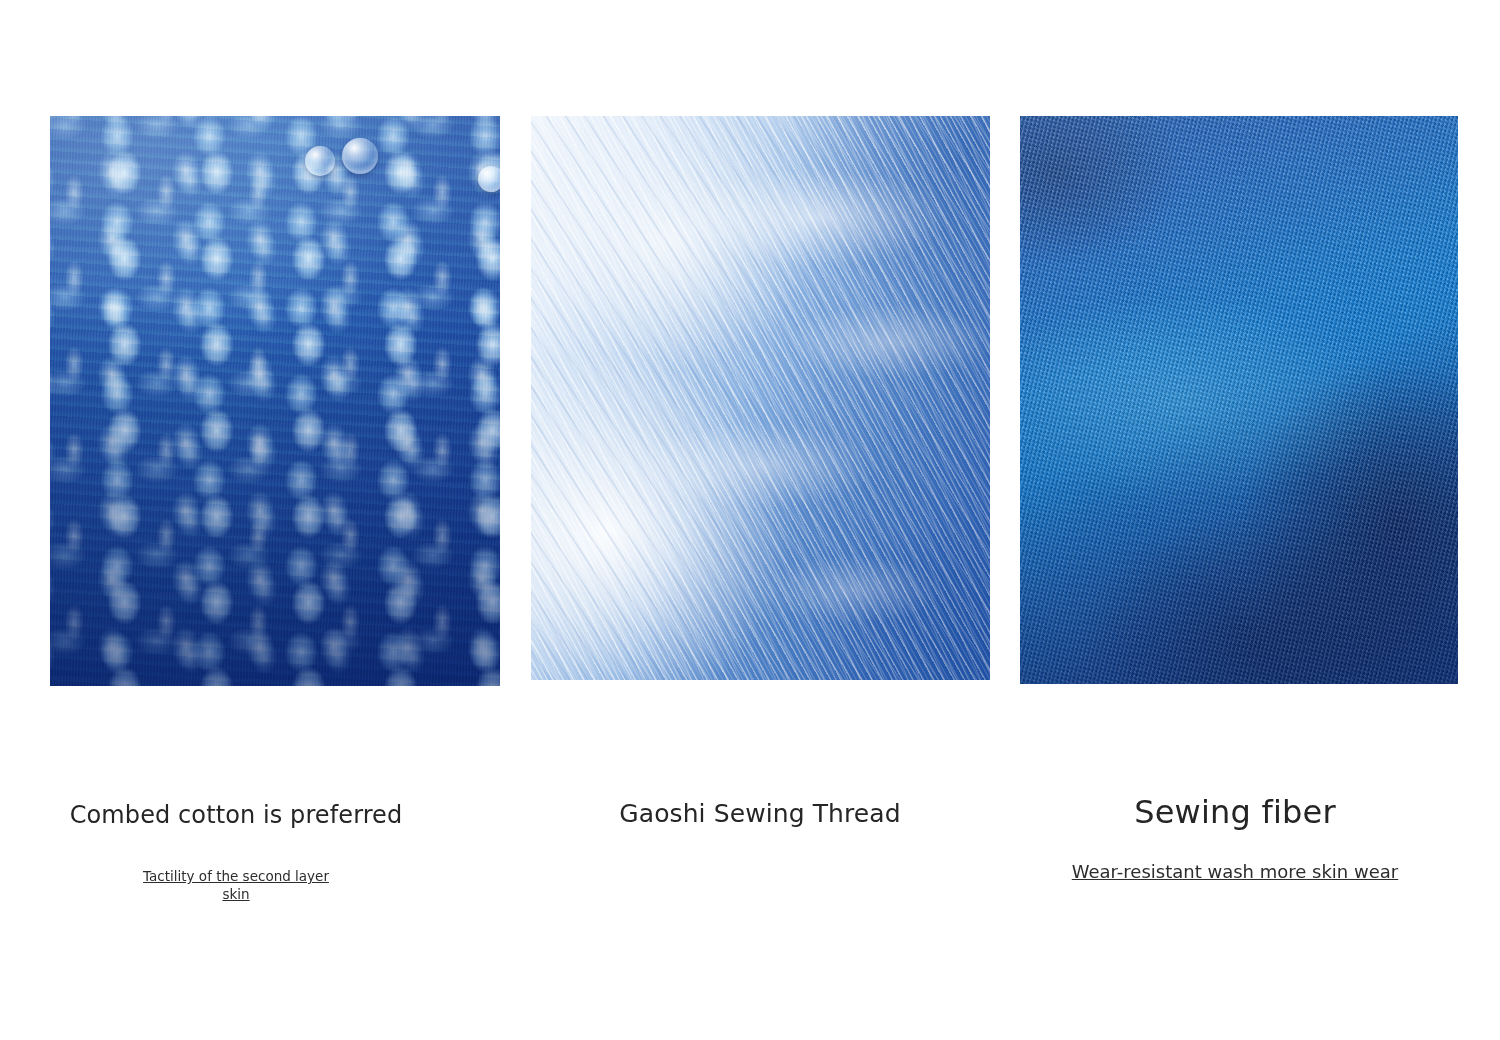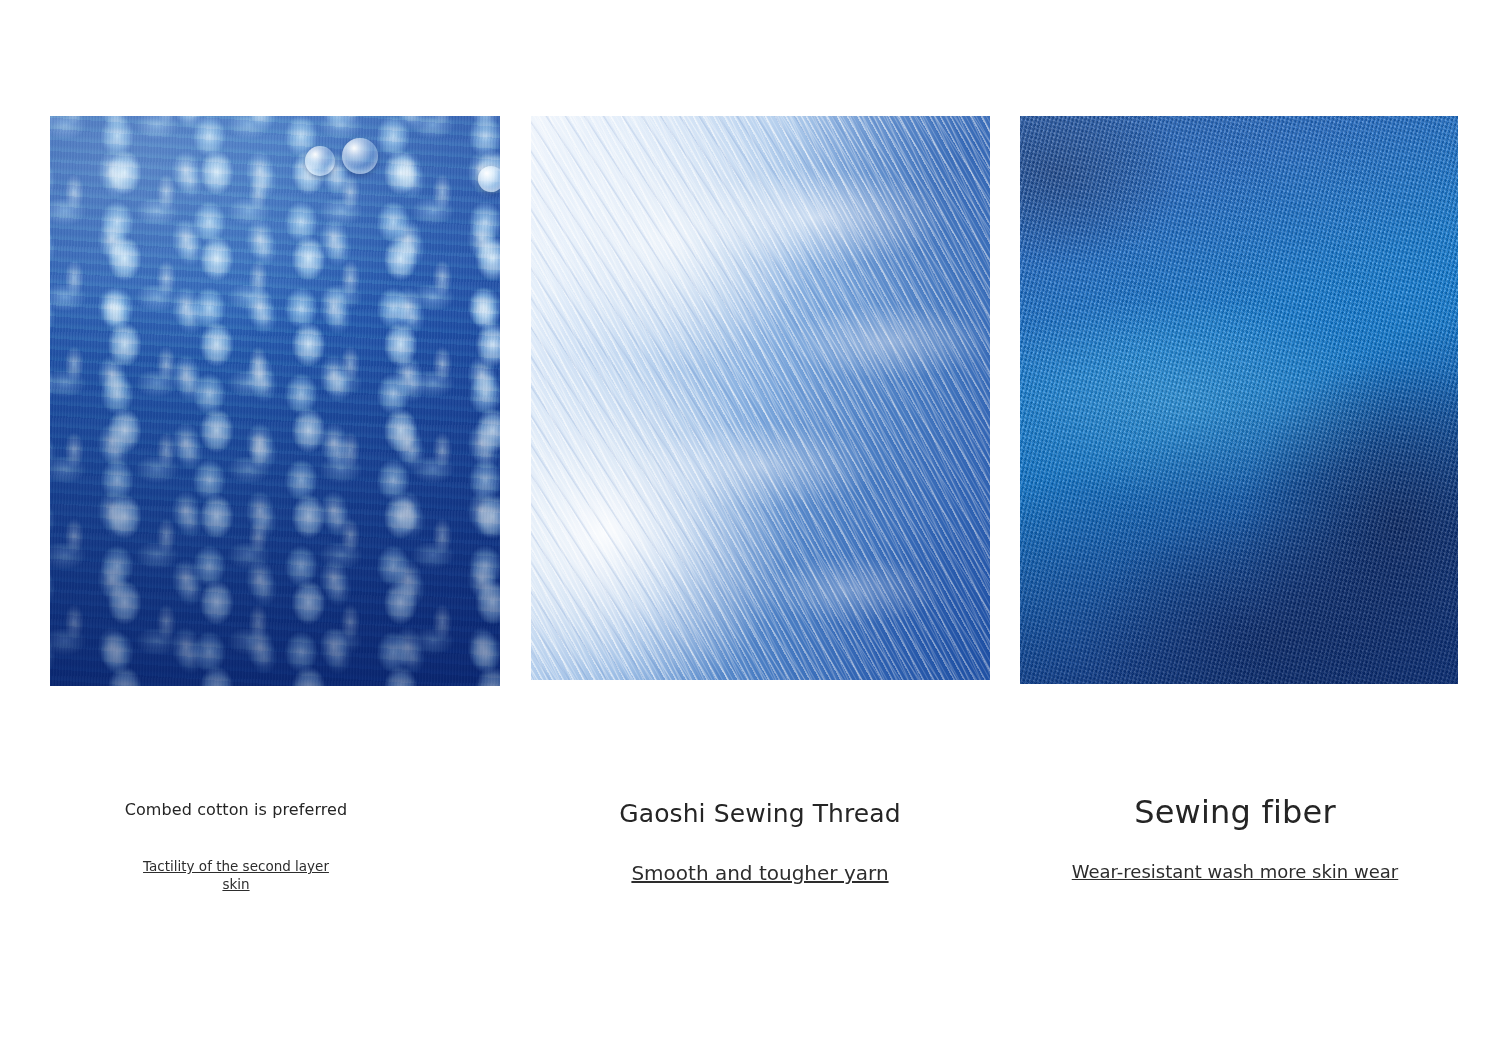--- a/index.html
+++ b/index.html
@@ -226,21 +226,21 @@
     position:absolute; inset:0;
     background: linear-gradient(165deg, rgba(255,255,255,0.08) 0%, rgba(0,0,0,0) 40%, rgba(4,26,82,0.42) 100%);
   }
 
   
   .caption { position: absolute; text-align: center; }
   .caption .title { margin: 0; font-weight: 400; color: #252525; line-height: 1.25; white-space: nowrap; }
   .caption .sub   { margin: 0; font-weight: 400; color: #2d2d2d; line-height: 1.3; text-decoration: underline; }
 
   #caption-1 { left: 36px; top: 800px; width: 400px; }
-  #caption-1 .title { font-size: 16px; letter-spacing: .1px; }
+  #caption-1 .title { font-size: 24px; letter-spacing: .1px; }
   #caption-1 .sub   { font-size: 13.5px; margin-top: 38px; }
 
   #caption-2 { left: 530px; top: 798px; width: 460px; }
   #caption-2 .title { font-size: 25px; letter-spacing: .1px; }
   #caption-2 .sub   { font-size: 20px; margin-top: 31px; }
 
   #caption-3 { left: 1015px; top: 792px; width: 440px; }
   #caption-3 .title { font-size: 32px; letter-spacing: .2px; }
   #caption-3 .sub   { font-size: 18px; margin-top: 28px; }
 </style>
@@ -280,21 +280,20 @@
     <div class="vig"></div>
   </div>
 
   <div class="caption" id="caption-1">
     <p class="title">Combed cotton is preferred</p>
     <p class="sub">Tactility of the second layer<br>skin</p>
   </div>
 
   <div class="caption" id="caption-2">
     <p class="title">Gaoshi Sewing Thread</p>
-    <p class="sub">Smooth and tougher yarn</p>
   </div>
 
   <div class="caption" id="caption-3">
     <p class="title">Sewing fiber</p>
     <p class="sub">Wear-resistant wash more skin wear</p>
   </div>
 
 </div>
 
 </body></html>

